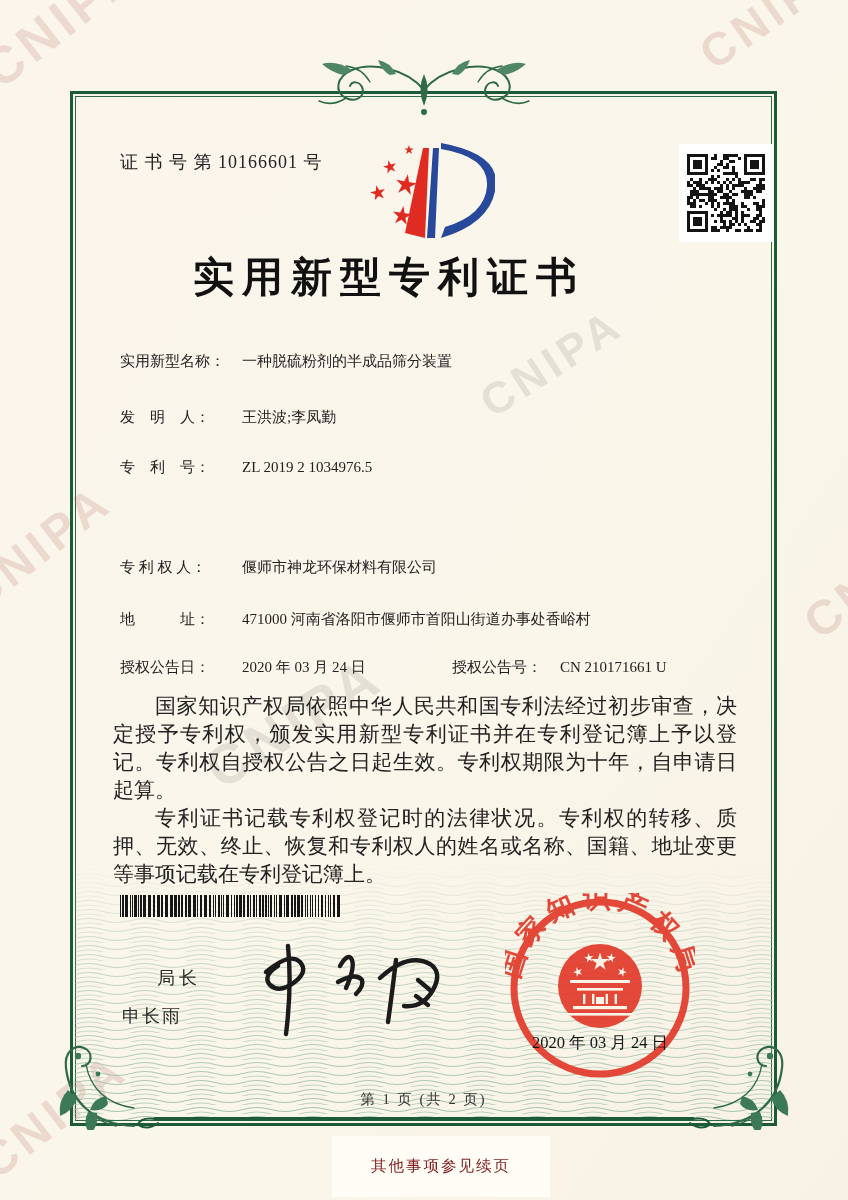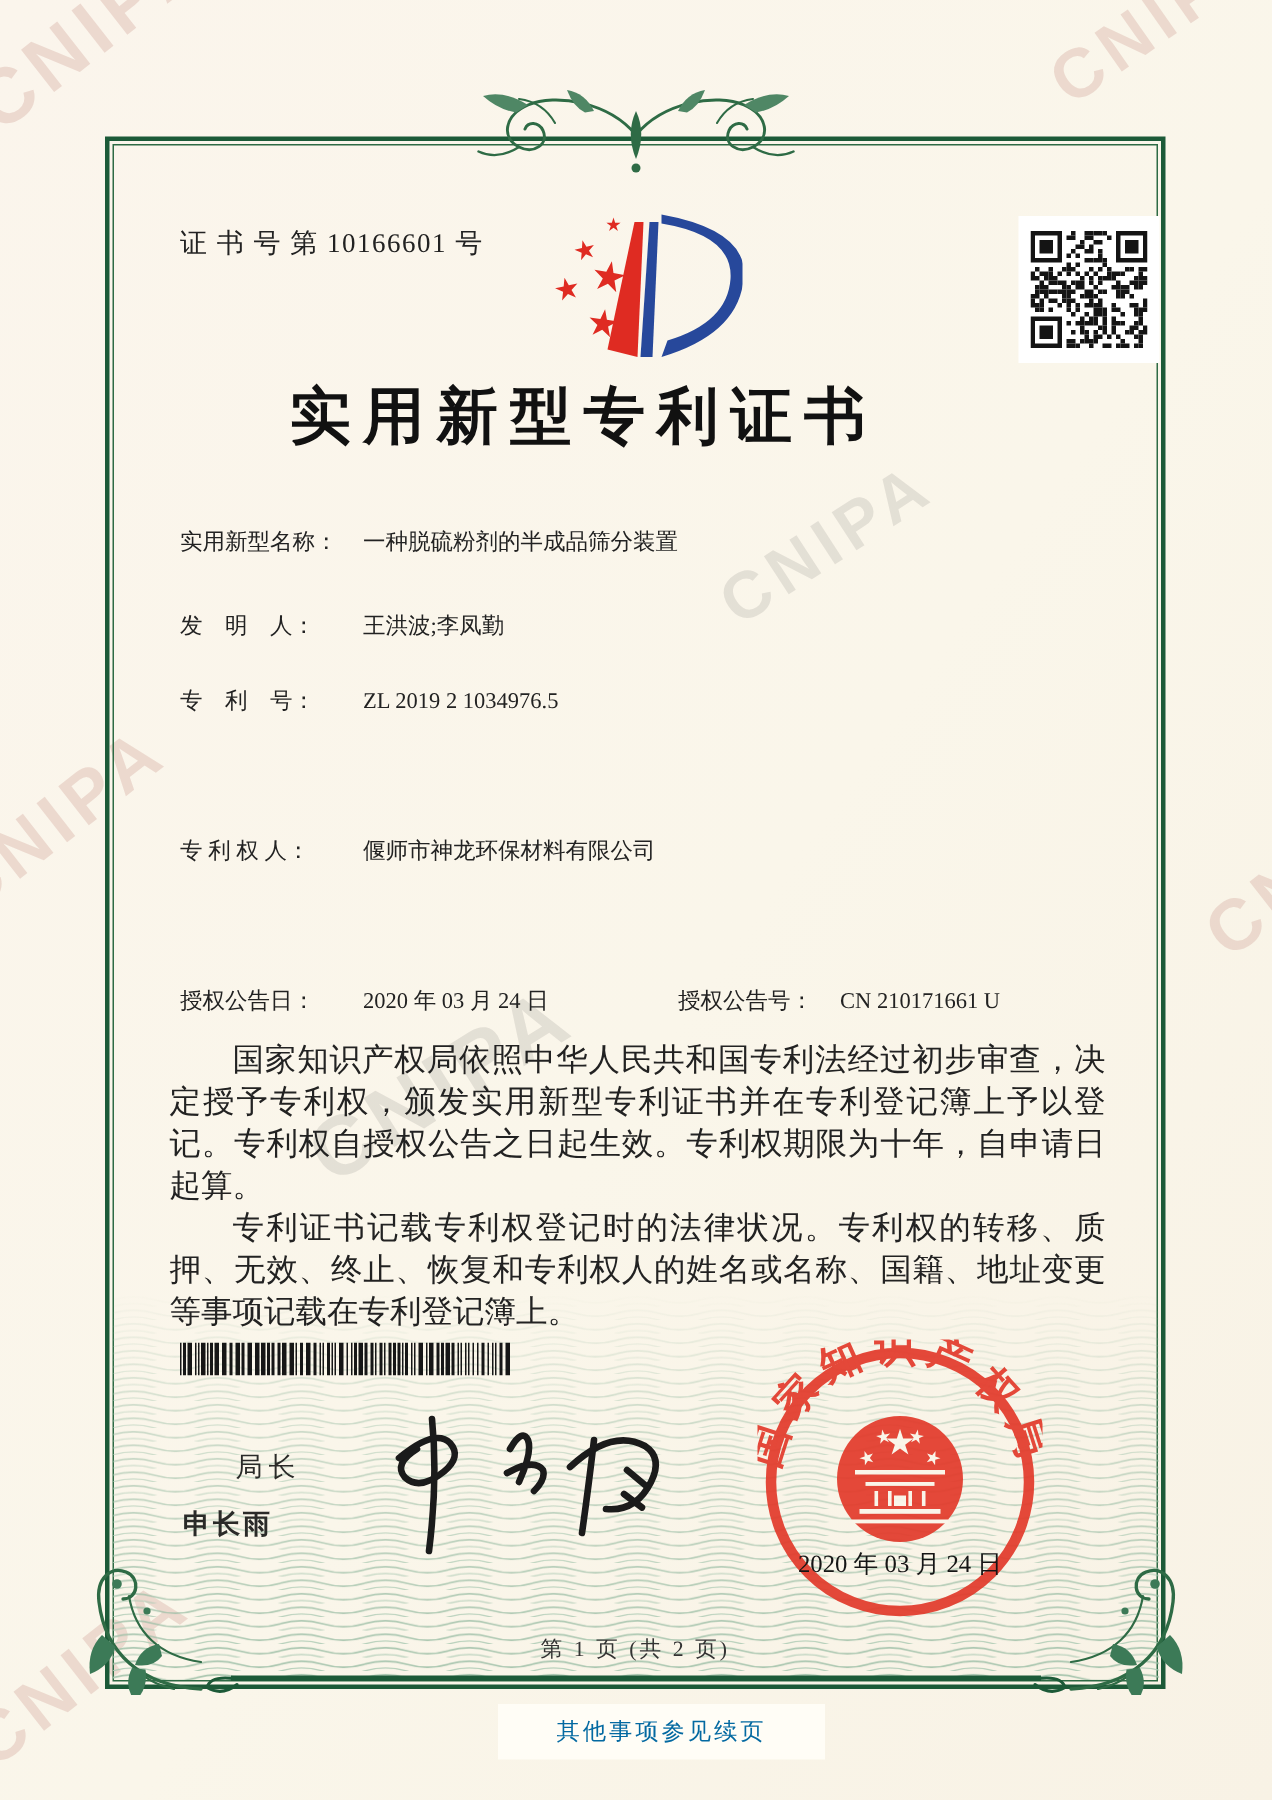--- a/index.html
+++ b/index.html
@@ -29,29 +29,29 @@
   .row .val2l{display:inline-block;width:108px;}
   .row .valw{display:inline-block;width:210px;}
   
   .body-text{position:absolute;left:113px;top:692px;width:624px;font-size:21px;
              line-height:28px;text-align:justify;color:#222;}
   .body-text p{margin:0;text-indent:2em;}
   
   .waves{position:absolute;left:75px;top:862px;}
   .barcode{position:absolute;left:120px;top:895px;}
   .signer-title{position:absolute;left:122px;top:966px;font-size:18px;letter-spacing:4px;margin-left:35px;}
-  .signer-name{position:absolute;left:122px;top:1004px;font-size:18px;letter-spacing:2px;font-weight:bold;}
+  .signer-name{position:absolute;left:122px;top:1004px;font-size:18px;letter-spacing:2px;}
   .signature{position:absolute;left:238px;top:938px;}
   .seal{position:absolute;left:505px;top:893px;}
   .seal-date{position:absolute;left:500px;top:1032px;width:200px;text-align:center;
              font-size:16.5px;color:#151515;z-index:5;}
   .page-no{position:absolute;left:70px;top:1090px;width:707px;text-align:center;
            font-size:14.5px;letter-spacing:2px;color:#333;}
-  .footer-note{position:absolute;left:332px;top:1136px;width:190px;padding:8px 14px;
-               background:#fffdf6;text-align:center;font-size:15.5px;letter-spacing:2px;color:#0369a1;}
+  .footer-note{position:absolute;left:332px;top:1136px;width:190px;padding:20px 14px;
+               background:#fffdf6;text-align:center;font-size:15.5px;letter-spacing:2px;color:#7f1d1d;}
   .ornament{position:absolute;}
   .orn-top{left:308px;top:54px;}
   .orn-bl{left:54px;top:1038px;}
   .orn-br{left:710px;top:1038px;}
   .orn-bline{left:130px;top:1106px;}
 </style>
 </head>
 <body>
 
 <div class="page">
@@ -429,20 +429,23 @@
   </div>
   <div class="row" style="top:408px">
     <span class="lbl">发　明　人：</span><span class="val">王洪波;李凤勤</span>
   </div>
   <div class="row" style="top:458px">
     <span class="lbl">专　利　号：</span><span class="val">ZL 2019 2 1034976.5</span>
   </div>
   <div class="row" style="top:558px">
     <span class="lbl">专 利 权 人：</span><span class="val">偃师市神龙环保材料有限公司</span>
   </div>
+  <div class="row" style="top:610px">
+    <span class="lbl">地　　　址：</span><span class="val">471000 河南省洛阳市偃师市首阳山街道办事处香峪村</span>
+  </div>
   <div class="row" style="top:658px">
     <span class="lbl">授权公告日：</span><span class="valw">2020 年 03 月 24 日</span><span class="val2l">授权公告号：</span><span class="val">CN 210171661 U</span>
   </div>
 
   <div class="body-text">
     <p>国家知识产权局依照中华人民共和国专利法经过初步审查，决定授予专利权，颁发实用新型专利证书并在专利登记簿上予以登记。专利权自授权公告之日起生效。专利权期限为十年，自申请日起算。</p>
     <p>专利证书记载专利权登记时的法律状况。专利权的转移、质押、无效、终止、恢复和专利权人的姓名或名称、国籍、地址变更等事项记载在专利登记簿上。</p>
   </div>
 
   <svg class="barcode" id="bc" width="222" height="22">

